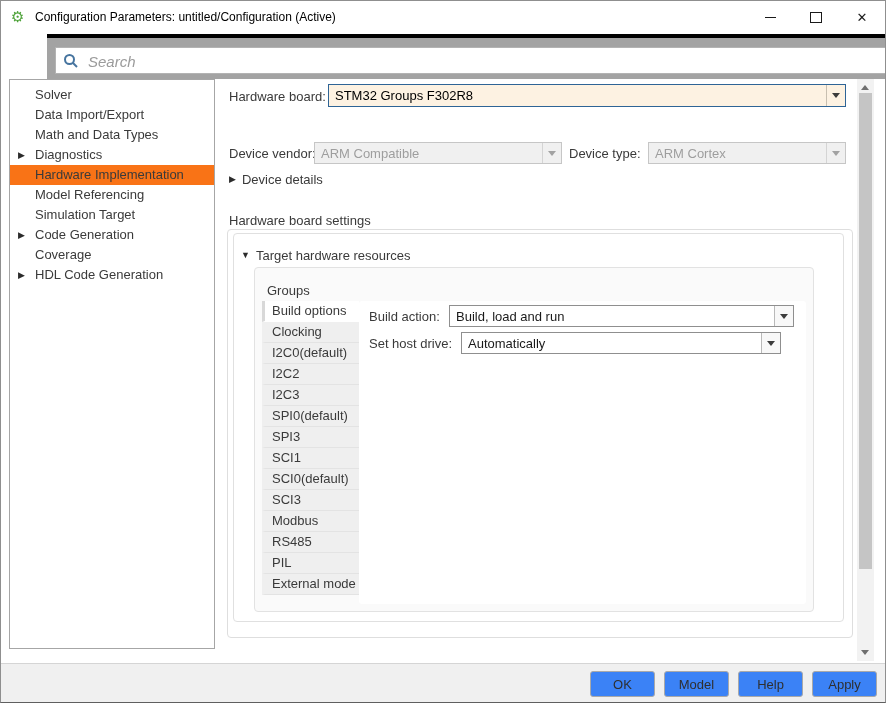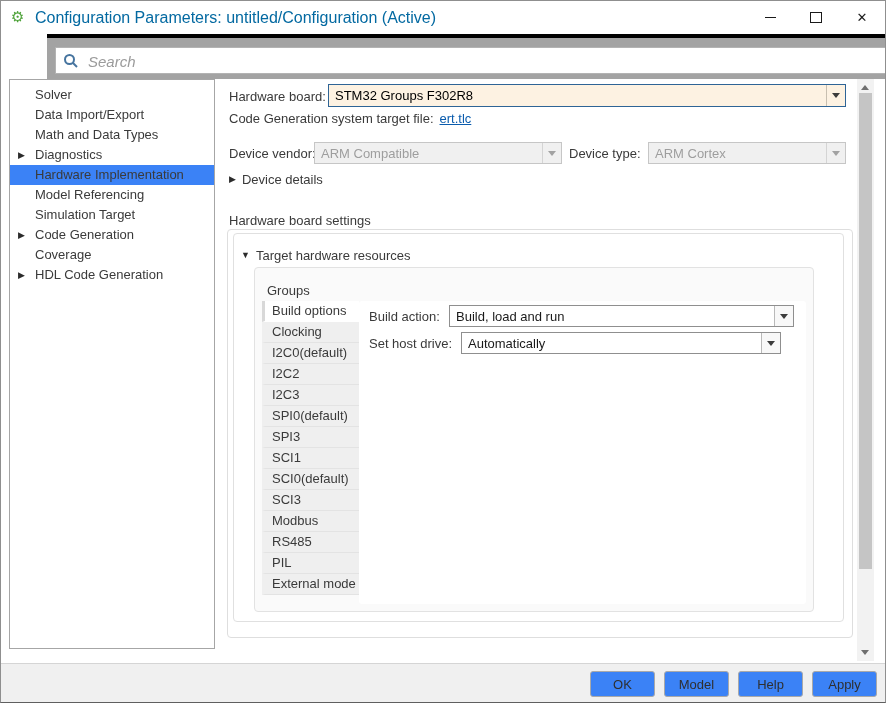--- a/index.html
+++ b/index.html
@@ -5,40 +5,40 @@
   html,body{margin:0;padding:0;background:#cfcfcf;}
   #window{
     position:relative;width:884px;height:701px;background:#ffffff;
     border:1px solid #8f8f8f;border-bottom-color:#5f5f5f;
     font-family:"Liberation Sans","DejaVu Sans",sans-serif;
     overflow:hidden;
   }
   
   .titlebar{position:absolute;left:0;top:0;width:100%;height:33px;background:#ffffff;}
   .app-icon{position:absolute;left:10px;top:8px;font-size:15px;line-height:16px;color:#4fa33b;}
-  .title-text{position:absolute;left:34px;top:0;line-height:33px;font-size:16px;color:#0369a1;white-space:nowrap;}
+  .title-text{position:absolute;left:34px;top:0;line-height:33px;font-size:12px;color:#000000;white-space:nowrap;}
   .win-controls{position:absolute;right:0;top:0;height:33px;display:flex;}
   .win-btn{width:46px;height:33px;display:flex;align-items:center;justify-content:center;}
   .glyph-min{display:block;width:11px;border-top:1px solid #1a1a1a;}
   .glyph-max{display:block;width:10px;height:9px;border:1px solid #1a1a1a;}
   .glyph-close{font-size:13px;color:#1a1a1a;line-height:13px;}
   
   .toolbar{position:absolute;left:0;top:33px;width:100%;height:45px;background:#a3a3a3;border-top:4px solid #000000;box-sizing:border-box;margin-left:46px;}
   .search-box{position:absolute;left:8px;top:9px;width:866px;height:27px;box-sizing:border-box;
     border:1px solid #b3b3b3;background:#ffffff;}
   .search-input{position:absolute;left:30px;top:1px;width:820px;height:23px;border:none;outline:none;
     font-family:inherit;font-size:15px;color:#333;background:transparent;}
   .search-input::placeholder{font-style:italic;color:#9b9b9b;}
   .search-icon{position:absolute;left:7px;top:5px;}
   
   .sidebar{position:absolute;left:8px;top:78px;width:206px;height:570px;box-sizing:border-box;
     border:1px solid #a6a6a6;background:#ffffff;padding-top:5px;}
   .sitem{position:relative;height:20px;line-height:20px;padding-left:25px;font-size:13px;color:#3a3a3a;white-space:nowrap;cursor:default;}
   .sitem .exp{position:absolute;left:8px;top:0;width:12px;text-align:left;}
-  .sitem.sel{background:#3b82f6;}
+  .sitem.sel{background:#f97316;}
   .exp{font-size:9px;color:#2b2b2b;line-height:20px;}
   
   .lbl{position:absolute;font-size:13px;color:#3a3a3a;white-space:nowrap;}
   .link{color:#0b5cad;text-decoration:underline;font-size:13px;cursor:pointer;}
   .dd{position:absolute;box-sizing:border-box;border:1px solid #8f8f8f;background:#ffffff;display:flex;align-items:center;}
   .dd .txt{flex:1;padding:0 6px;font-size:13px;color:#1a1a1a;white-space:nowrap;overflow:hidden;}
   .dd .btn{width:18px;align-self:stretch;border-left:1px solid #b9b9b9;display:flex;align-items:center;justify-content:center;background:#f8f8f8;}
   .tri{width:0;height:0;border-left:4px solid transparent;border-right:4px solid transparent;border-top:5px solid #3c3c3c;}
   .dd.focus{border:1px solid #2e6496;background:#fdf2e2;}
   .dd.focus .txt{color:#000;}
@@ -113,24 +113,20 @@
   </div>
 
   <span class="lbl" style="left:228px;top:88px;">Hardware board:</span>
   <div class="dd focus" style="left:327px;top:83px;width:518px;height:23px;">
     <span class="txt">STM32 Groups F302R8</span>
     <span class="btn">
         <span class="tri"></span>
       </span>
   </div>
 
-  <div class="row-flex" style="left:228px;top:107px;height:20px;">
-    <span>Code Generation system target file:</span>
-    <span class="link">ert.tlc</span>
-  </div>
 
   <span class="lbl" style="left:228px;top:145px;">Device vendor:</span>
   <div class="dd disabled" style="left:313px;top:141px;width:248px;height:22px;">
     <span class="txt">ARM Compatible</span>
     <span class="btn">
         <span class="tri"></span>
       </span>
   </div>
   <span class="lbl" style="left:568px;top:145px;">Device type:</span>
   <div class="dd disabled" style="left:647px;top:141px;width:198px;height:22px;">

